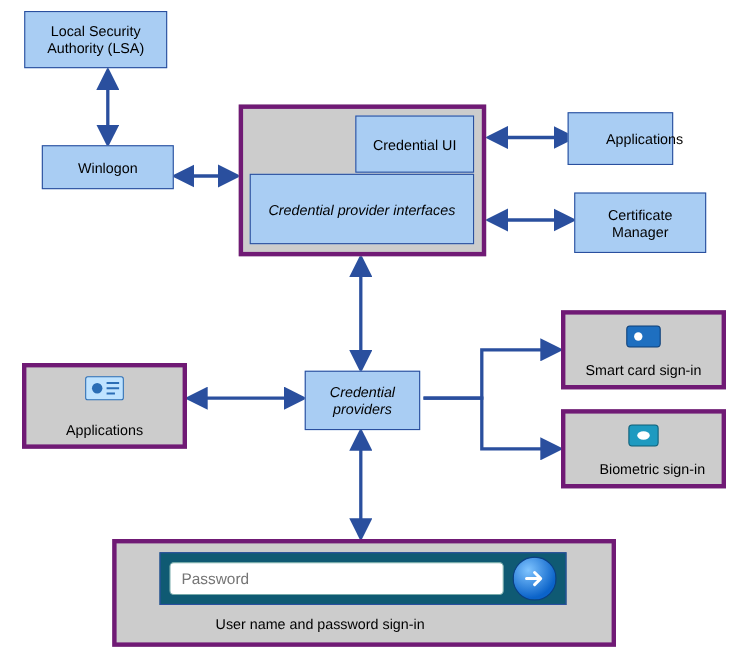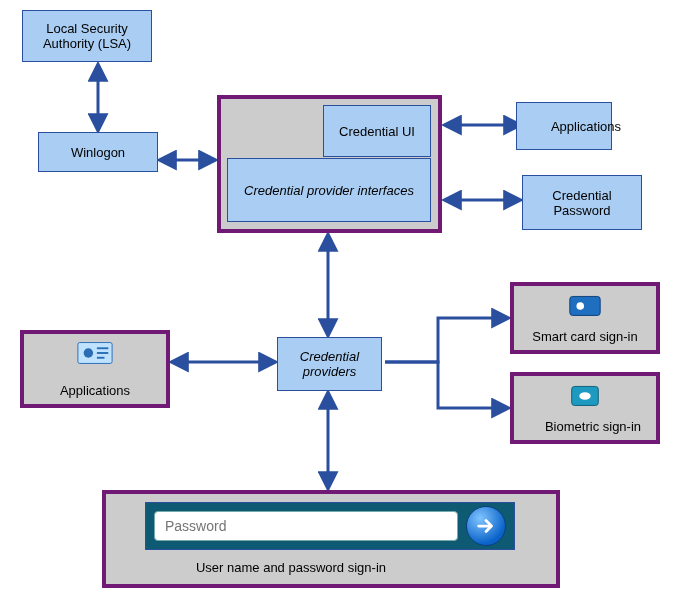--- a/index.html
+++ b/index.html
@@ -65,21 +65,21 @@
 
   <div class="box" style="left:227px;top:158px;width:204px;height:64px;font-style:italic;">
     <span>Credential provider interfaces</span>
   </div>
 
   <div class="box" style="left:516px;top:102px;width:96px;height:48px;padding-left:48px;">
     <span>Applications</span>
   </div>
 
   <div class="box" style="left:522px;top:175px;width:120px;height:55px;">
-    <span>Credential Password</span>
+    <span>Certificate Manager</span>
   </div>
 
   <div class="panel" style="left:20px;top:330px;width:150px;height:78px;">
     <svg class="mini-icon" viewBox="0 0 40 30">
       <rect x="2" y="4" width="36" height="22" rx="2" fill="#bfe3ff" stroke="#2a6db5"></rect>
       <circle cx="13" cy="15" r="5" fill="#2a6db5"></circle>
       <line x1="22" y1="10" x2="34" y2="10" stroke="#2a6db5" stroke-width="2"></line>
       <line x1="22" y1="15" x2="34" y2="15" stroke="#2a6db5" stroke-width="2"></line>
       <line x1="22" y1="20" x2="30" y2="20" stroke="#2a6db5" stroke-width="2"></line>
     </svg>

